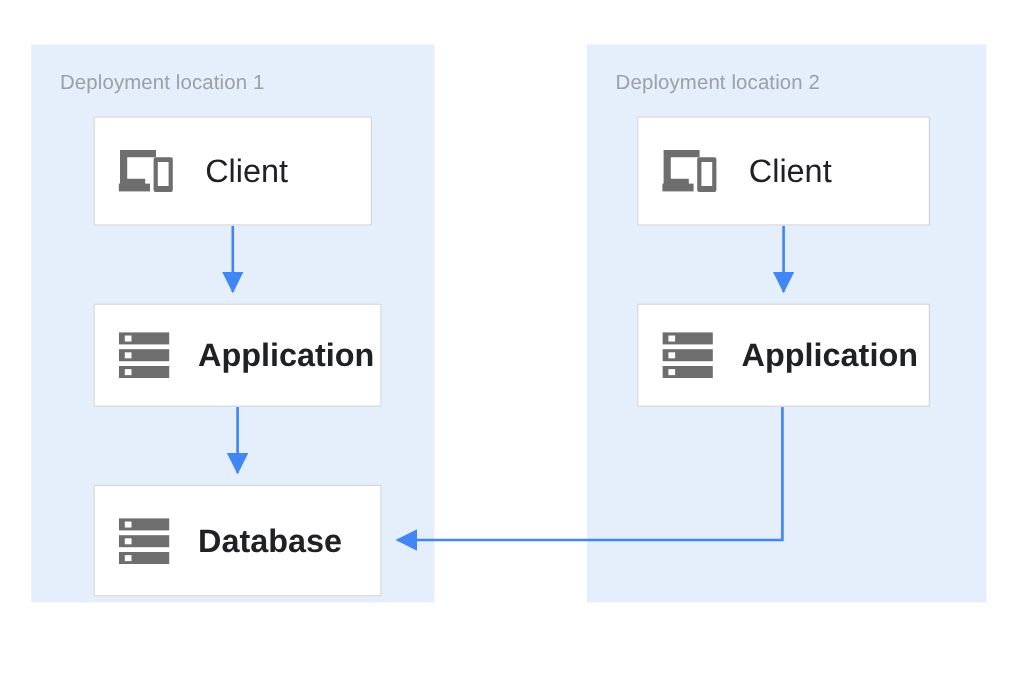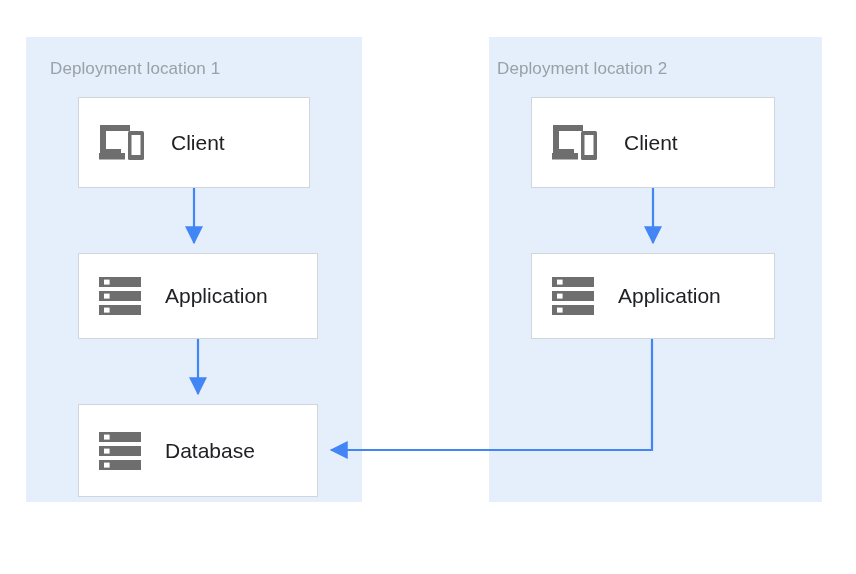--- a/index.html
+++ b/index.html
@@ -42,52 +42,52 @@
     display: flex;
     align-items: center;
   }
   .node-icon {
     flex: 0 0 auto;
     display: flex;
     align-items: center;
     justify-content: center;
   }
   .node-label {
-    font-size: 21px;
+    font-size: 27px;
     color: #202124;
     line-height: 24px;
     white-space: nowrap;
   }
   
   .node.client .node-icon { margin-left: 18px; }
   .node.client .node-label { margin-left: 22px; }
   
   .node.server .node-icon { margin-left: 20px; }
-  .node.server .node-label { margin-left: 22px; }
+  .node.server .node-label { margin-left: 22px; font-weight: bold; }
 
   
   #connectors {
     position: absolute;
     left: 0;
     top: 0;
     width: 856px;
     height: 574px;
     pointer-events: none;
   }
 </style>
 </head>
 <body>
 
 <div id="diagram">
 
   <div class="group-panel" id="gp0" style="left: 26px; top: 37px; width: 336px; height: 486px; background: rgb(229, 239, 251);"></div>
   <div class="group-label" id="gl0" style="left: 50px; top: 59px; color: rgb(154, 160, 166);">Deployment location 1</div>
 
   <div class="group-panel" id="gp1" style="left: 489px; top: 37px; width: 333px; height: 486px; background: rgb(229, 239, 251);"></div>
-  <div class="group-label" id="gl1" style="left: 497px; top: 59px; color: rgb(154, 160, 166); text-align: right;">Deployment location 2</div>
+  <div class="group-label" id="gl1" style="left: 513px; top: 59px; color: rgb(154, 160, 166); text-align: right;">Deployment location 2</div>
 
   <svg id="connectors" viewBox="0 0 856 574">
     <defs>
       <marker id="arrowhead" markerWidth="9" markerHeight="9" refX="7.6" refY="4.5" orient="auto" markerUnits="strokeWidth">
         <path d="M0,0.4 L8.2,4.5 L0,8.6 Z" fill="#4285f4"></path>
       </marker>
     </defs>
 
     <polyline points="194,188 194,243" fill="none" stroke="#4285f4" stroke-width="2.2" marker-end="url(#arrowhead)"></polyline>
 

